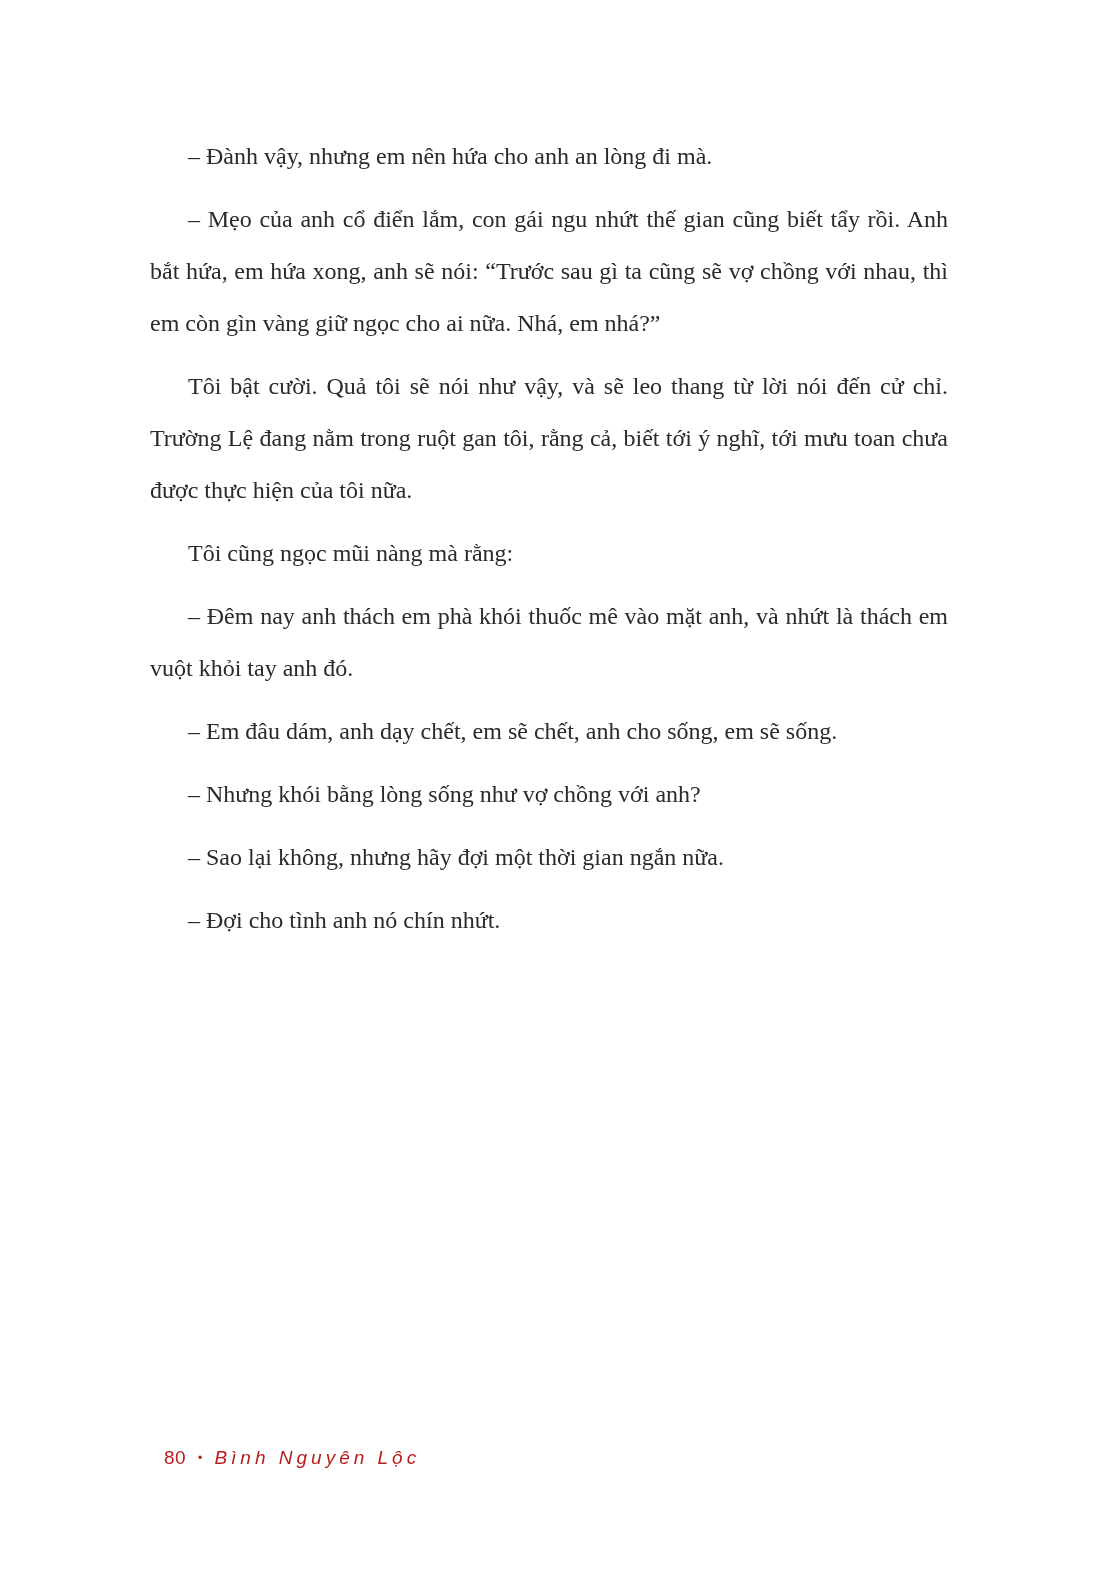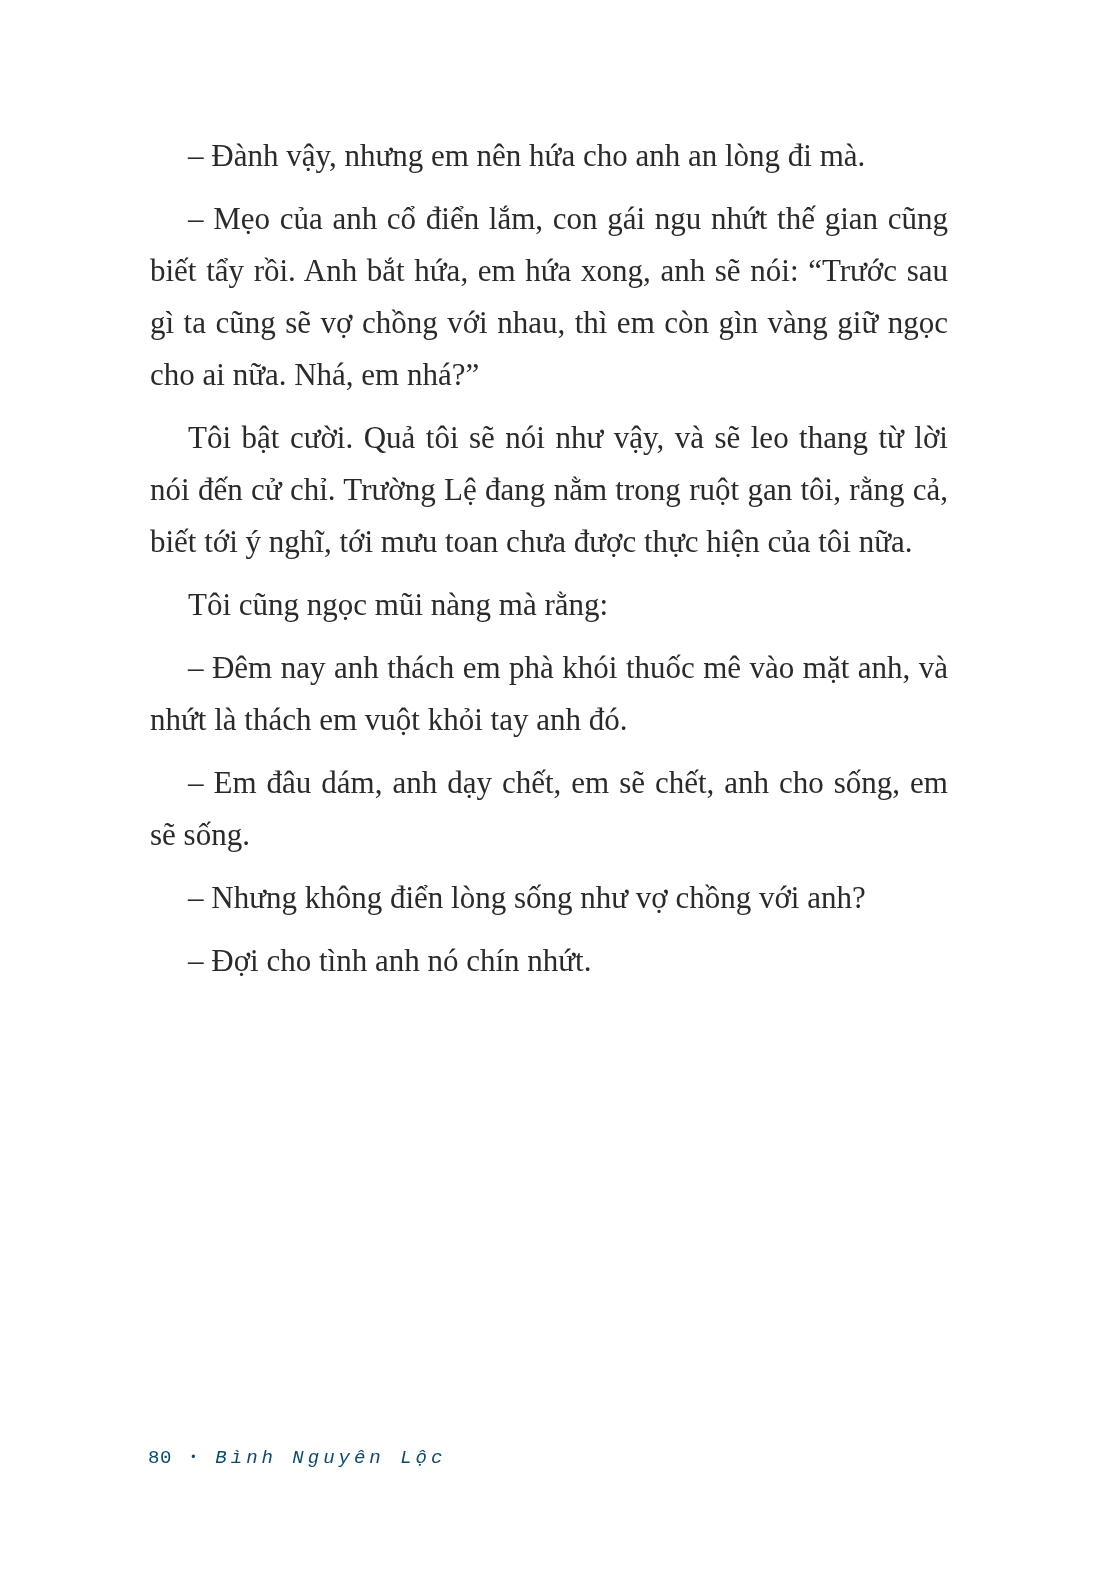--- a/index.html
+++ b/index.html
@@ -1,41 +1,42 @@
 <!DOCTYPE html>
 <html><head>
 <meta charset="utf-8">
 <style>
   html, body { margin: 0; padding: 0; background: #ffffff; }
   body { width: 1103px; height: 1575px; position: relative; overflow: hidden; }
   .page {
     position: absolute; left: 150px; top: 130px; width: 798px;
     font-family: "Liberation Serif", "DejaVu Serif", serif;
-    font-size: 31px; line-height: 52px; color: #2a2a2a;
+    font-size: 24px; line-height: 52px; color: #2a2a2a;
   }
   .para { margin: 0 0 11px 0; text-indent: 38px; text-align: justify; text-align-last: left; }
   .footer {
-    position: absolute; left: 148px; top: 1447px;
-    font-family: Liberation Mono, monospace;
-    font-size: 19px; color: #0c4a6e; letter-spacing: 0.5px;
+    position: absolute; left: 164px; top: 1447px;
+    font-family: Liberation Sans, sans-serif;
+    font-size: 19px; color: #b91c1c; letter-spacing: 0.5px;
   }
   .footer .author { font-style: italic; letter-spacing: 4px; }
   .footer .dot { margin: 0 6px; font-size: 12px; vertical-align: 2px; }
 </style>
 </head>
 <body>
 
 <div class="page">
   <p class="para">– Đành vậy, nhưng em nên hứa cho anh an lòng đi mà.</p>
   <p class="para">– Mẹo của anh cổ điển lắm, con gái ngu nhứt thế gian cũng biết tẩy rồi. Anh bắt hứa, em hứa xong, anh sẽ nói: “Trước sau gì ta cũng sẽ vợ chồng với nhau, thì em còn gìn vàng giữ ngọc cho ai nữa. Nhá, em nhá?”</p>
   <p class="para">Tôi bật cười. Quả tôi sẽ nói như vậy, và sẽ leo thang từ lời nói đến cử chỉ. Trường Lệ đang nằm trong ruột gan tôi, rằng cả, biết tới ý nghĩ, tới mưu toan chưa được thực hiện của tôi nữa.</p>
   <p class="para">Tôi cũng ngọc mũi nàng mà rằng:</p>
   <p class="para">– Đêm nay anh thách em phà khói thuốc mê vào mặt anh, và nhứt là thách em vuột khỏi tay anh đó.</p>
   <p class="para">– Em đâu dám, anh dạy chết, em sẽ chết, anh cho sống, em sẽ sống.</p>
-  <p class="para">– Nhưng không điển lòng sống như vợ chồng với anh?</p>
+  <p class="para">– Nhưng khói bằng lòng sống như vợ chồng với anh?</p>
+  <p class="para">– Sao lại không, nhưng hãy đợi một thời gian ngắn nữa.</p>
   <p class="para">– Đợi cho tình anh nó chín nhứt.</p>
 </div>
 
 <div class="footer">
   <span>80</span>
   <span class="dot">•</span>
   <span class="author">Bình Nguyên Lộc</span>
 </div>
 
 </body></html>

